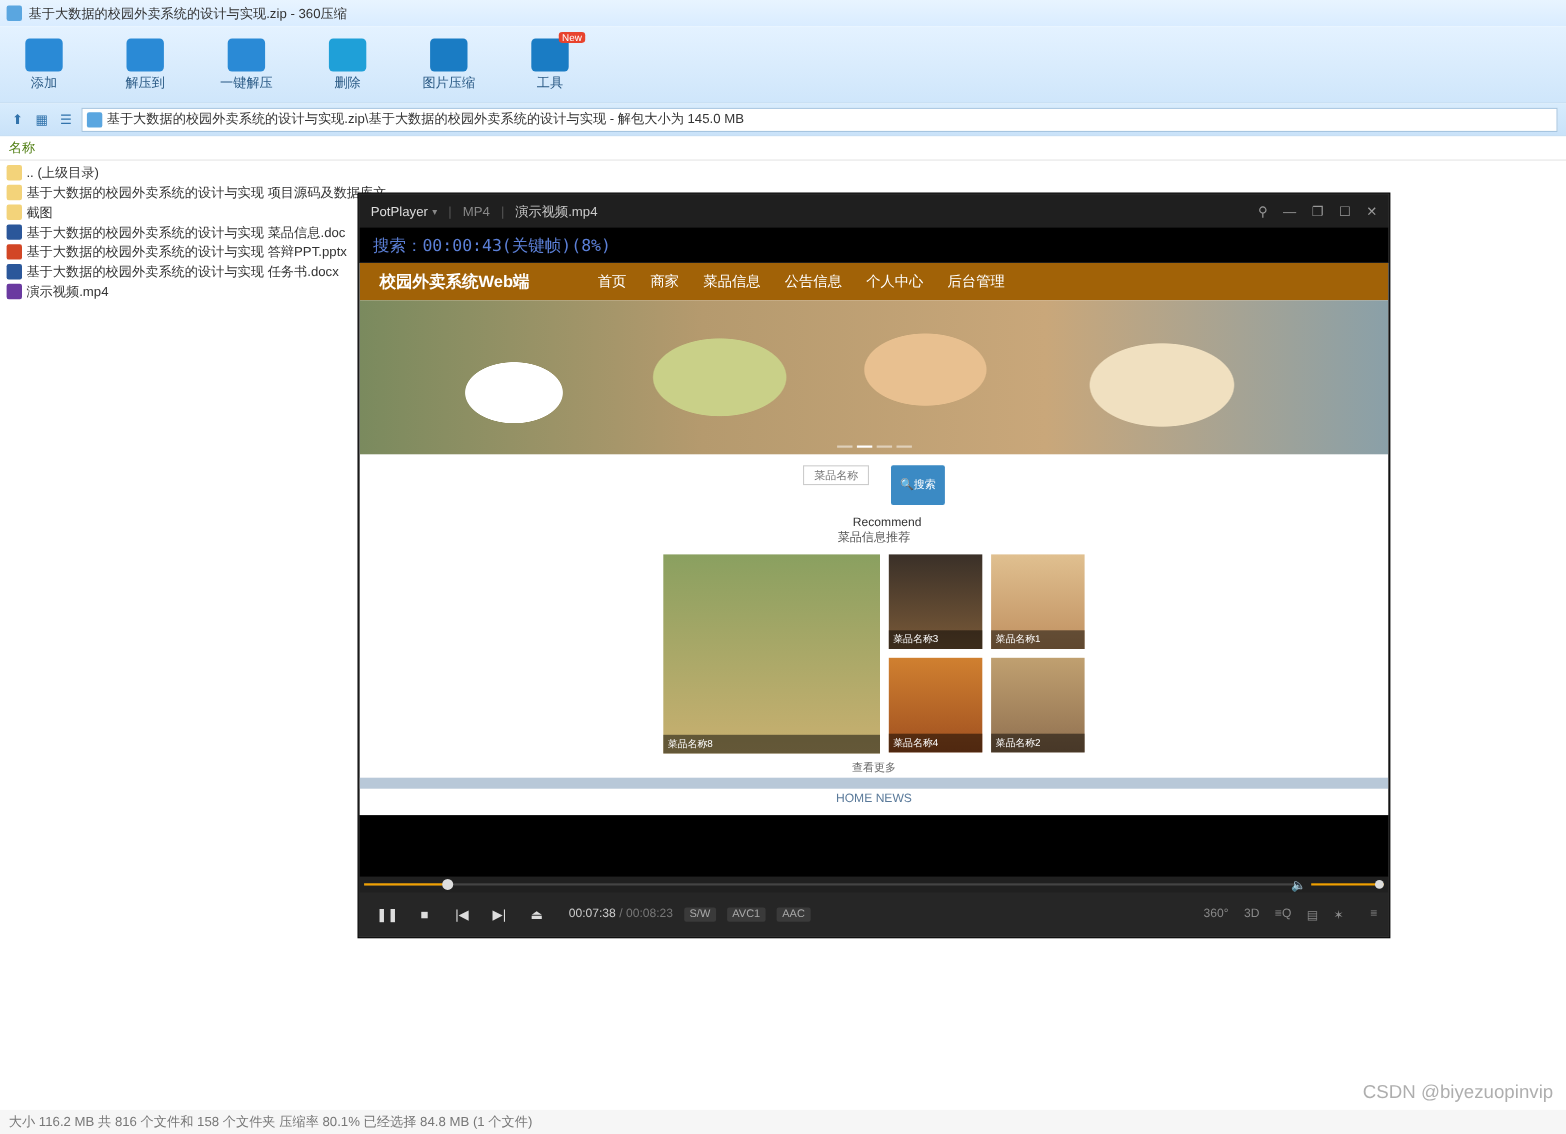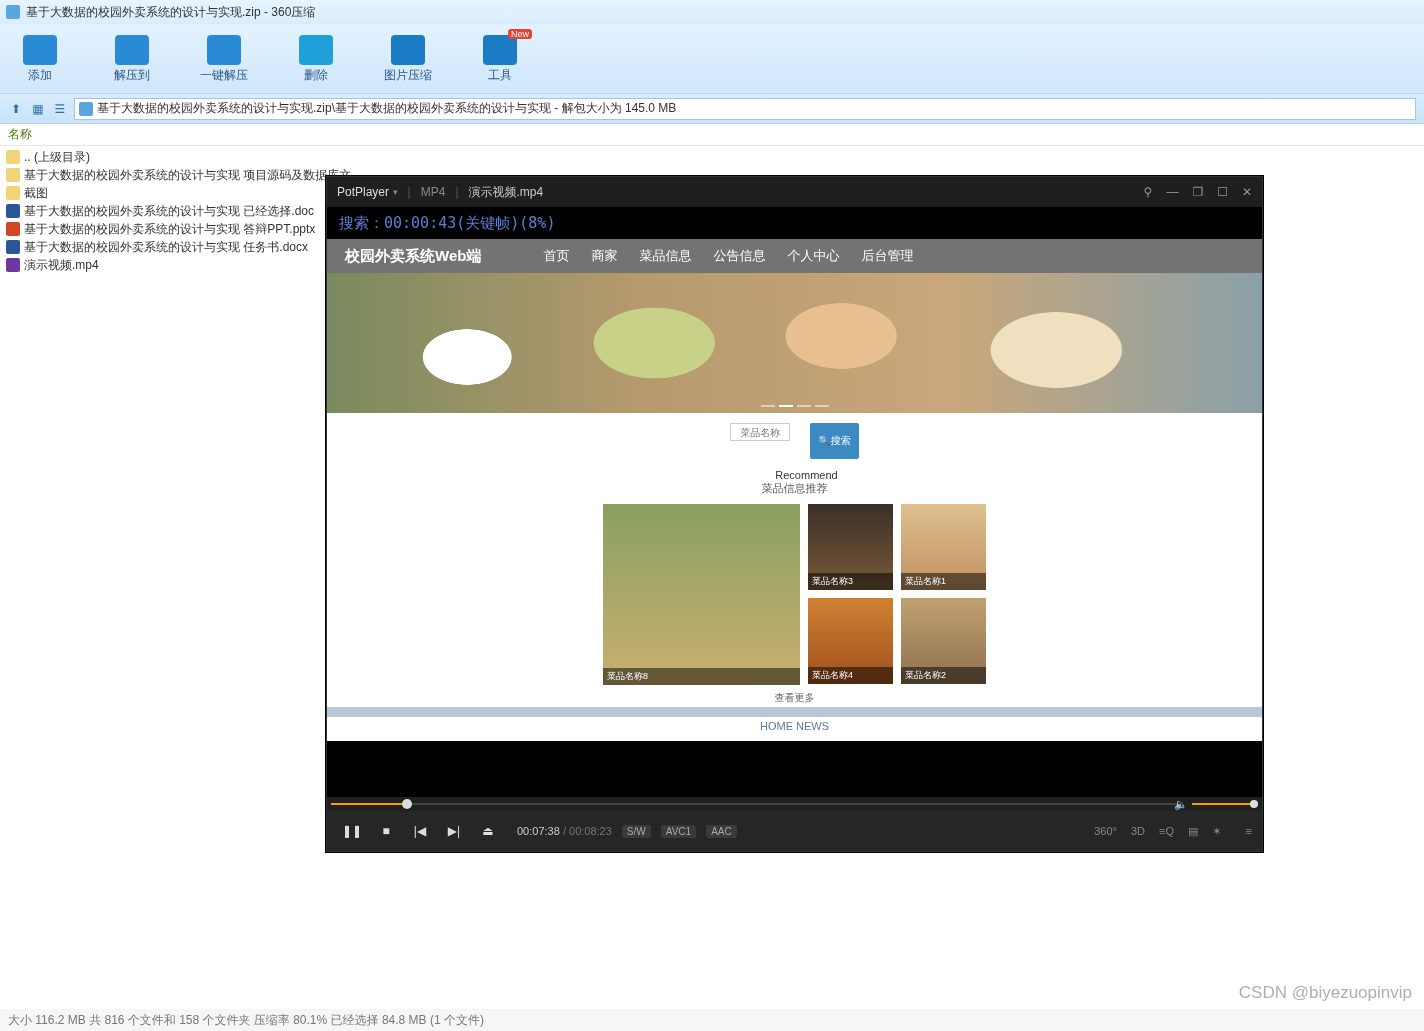--- a/index.html
+++ b/index.html
@@ -35,21 +35,21 @@
 
 .player{position:absolute;left:326px;top:176px;width:937px;height:676px;background:#1a1a1a;border:1px solid #333;display:flex;flex-direction:column;box-shadow:0 0 0 1px #000;}
 .pp-title{height:30px;background:#1f1f1f;display:flex;align-items:center;padding:0 10px;color:#ccc;font-size:12px;gap:10px;}
 .pp-title .name{color:#ddd;display:flex;align-items:center;gap:4px;}
 .pp-title .sep{color:#555;}
 .pp-title .wctrls{margin-left:auto;display:flex;gap:14px;color:#999;font-size:12px;}
 .pp-title .wctrls span{cursor:pointer;}
 .pp-overlay{height:32px;background:#000;color:#5b7fd6;font-size:15px;font-family:"SimSun",monospace;display:flex;align-items:center;padding:0 12px;}
 .pp-content{flex:1;background:#fff;position:relative;overflow:hidden;}
 
-.web-nav{height:34px;background:#737373;display:flex;align-items:center;color:#fff;font-size:13px;padding:0 18px;gap:22px;}
+.web-nav{height:34px;background:#a16207;display:flex;align-items:center;color:#fff;font-size:13px;padding:0 18px;gap:22px;}
 .web-nav .brand{font-size:15px;font-weight:bold;margin-right:40px;}
 .web-nav span{cursor:pointer;}
 .hero{height:140px;background:linear-gradient(90deg,#7a8a5e,#b59a6e,#c9a77a,#8aa0a8);position:relative;overflow:hidden;}
 .hero::before{content:"";position:absolute;inset:0;background:
  radial-gradient(ellipse 80px 50px at 15% 60%,#fff 55%,transparent 56%),
  radial-gradient(ellipse 120px 70px at 35% 50%,#c9d088 50%,transparent 51%),
  radial-gradient(ellipse 110px 65px at 55% 45%,#e8c090 50%,transparent 51%),
  radial-gradient(ellipse 130px 75px at 78% 55%,#f0e0c0 50%,transparent 51%);}
 .dots{position:absolute;left:50%;bottom:6px;transform:translateX(-50%);display:flex;gap:4px;}
 .dots i{width:14px;height:2px;background:rgba(255,255,255,.5);}
@@ -144,21 +144,21 @@
   <div class="frow">
       <div class="fic fld"></div>
       <span>基于大数据的校园外卖系统的设计与实现 项目源码及数据库文</span>
     </div>
   <div class="frow">
       <div class="fic fld"></div>
       <span>截图</span>
     </div>
   <div class="frow">
       <div class="fic doc"></div>
-      <span>基于大数据的校园外卖系统的设计与实现 已经选择.doc</span>
+      <span>基于大数据的校园外卖系统的设计与实现 菜品信息.doc</span>
     </div>
   <div class="frow">
       <div class="fic ppt"></div>
       <span>基于大数据的校园外卖系统的设计与实现 答辩PPT.pptx</span>
     </div>
   <div class="frow">
       <div class="fic doc"></div>
       <span>基于大数据的校园外卖系统的设计与实现 任务书.docx</span>
     </div>
   <div class="frow">

